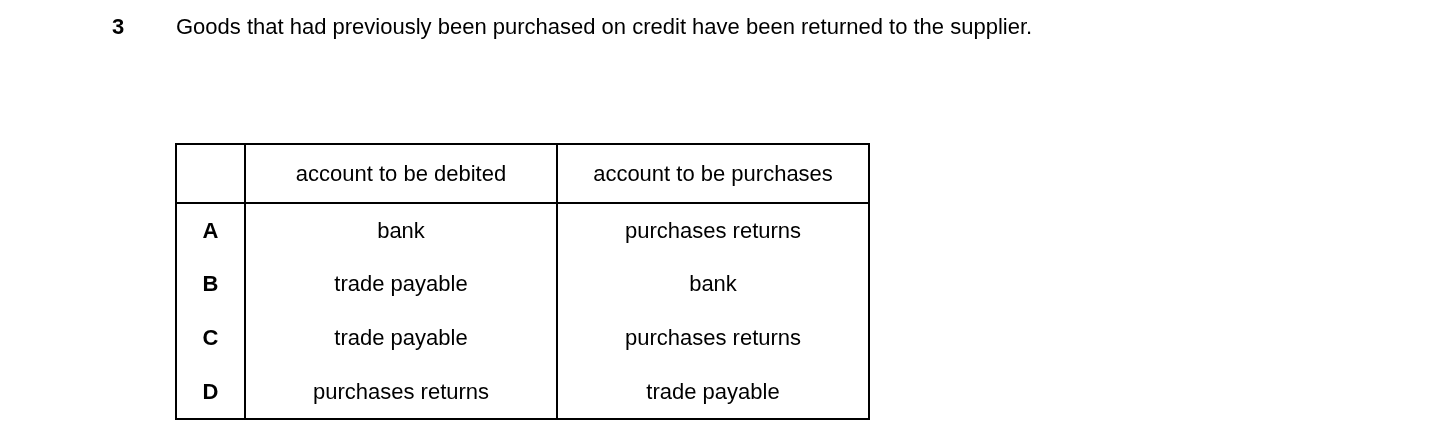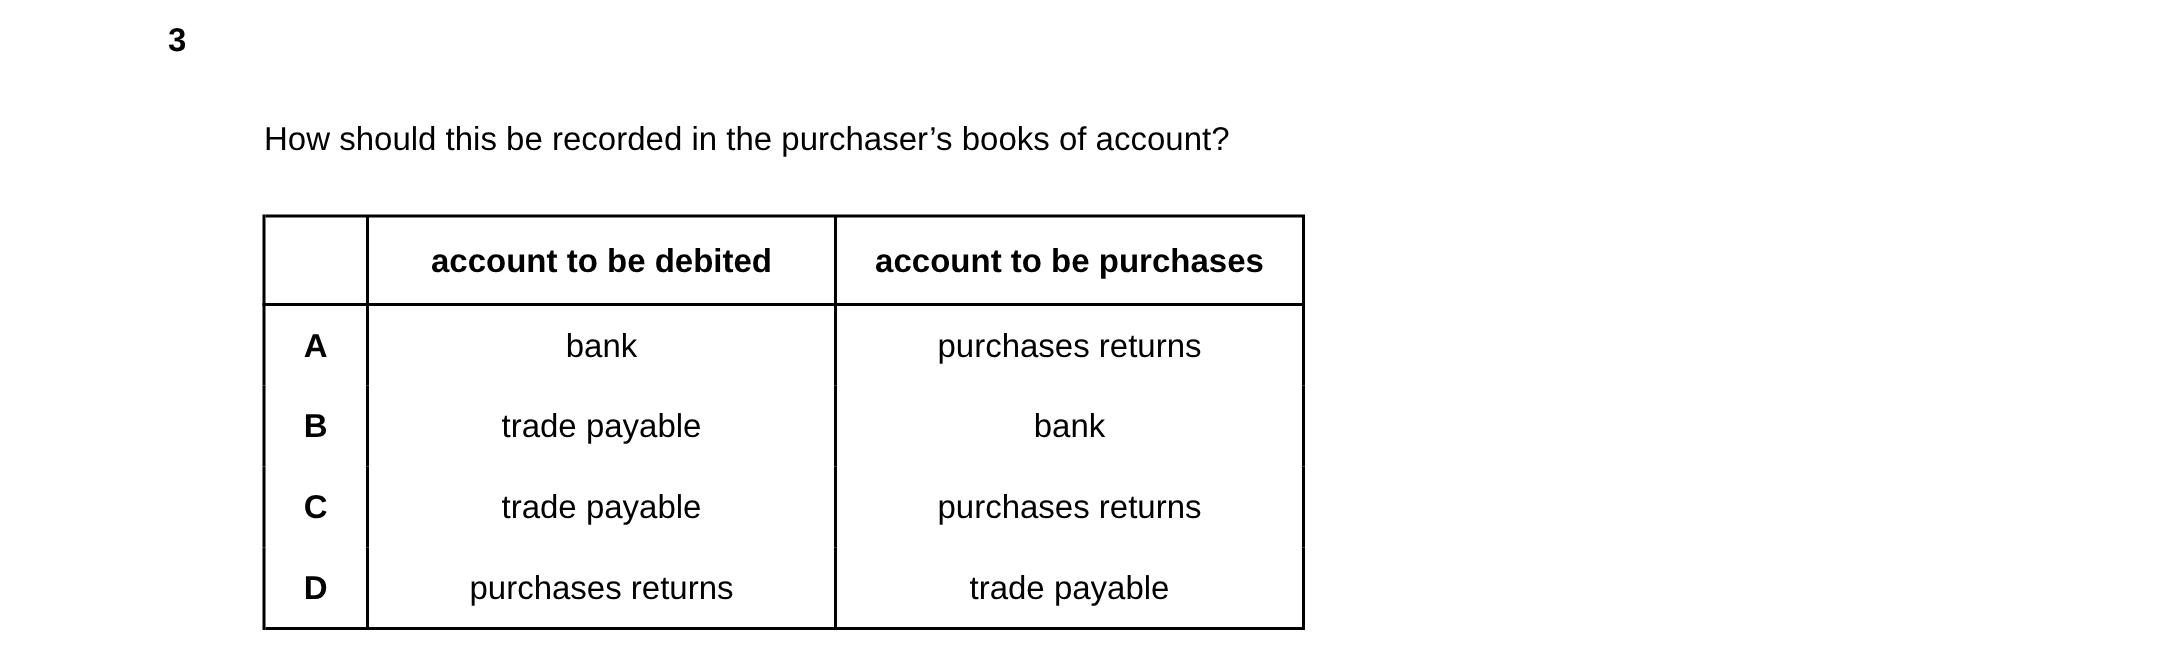--- a/index.html
+++ b/index.html
@@ -55,21 +55,21 @@
   }
   table.answers {
     border-width: 2px;
   }
   .col-letter { width: 69px; }
   .col-debit  { width: 312px; }
   .col-credit { width: 312px; }
   table.answers thead th {
     height: 59px;
     font-size: 22px;
-    font-weight: bold;
+    font-weight: normal;
     text-align: center;
     vertical-align: middle;
     border-width: 0 2px 2px 2px;
   }
   table.answers tbody td {
     height: 54px;
     font-size: 22px;
     text-align: center;
     vertical-align: middle;
     border-width: 0 2px 0 2px;
@@ -78,22 +78,22 @@
     font-weight: bold;
   }
 </style>
 </head>
 <body>
 
 <div class="page">
 
   <div class="q-number">3</div>
 
+  <div class="q-text">Goods that had previously been purchased on credit have been returned to the supplier.</div>
 
-  <div class="q-prompt">How should this be recorded in the purchaser’s books of account?</div>
 
   <table class="answers">
     <colgroup>
       <col class="col-letter">
       <col class="col-debit">
       <col class="col-credit">
     </colgroup>
     <thead>
       <tr>
         <th></th>

